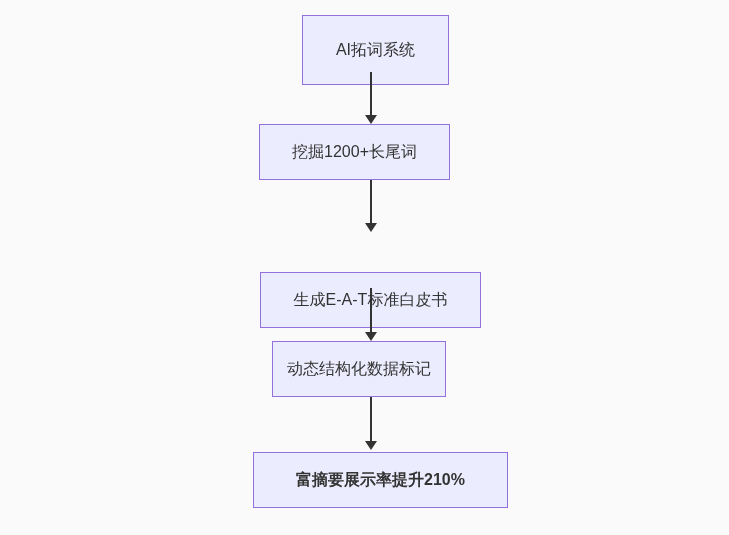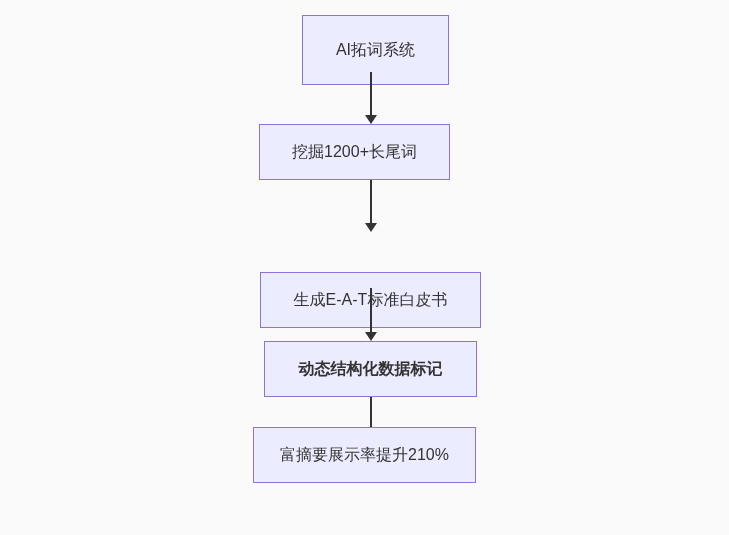--- a/index.html
+++ b/index.html
@@ -25,22 +25,22 @@
     line-height: 1;
     display: flex;
     align-items: center;
     justify-content: center;
     text-align: center;
     white-space: nowrap;
   }
   .node-1 { left: 302px; top: 15px;  width: 147px; height: 70px; }
   .node-2 { left: 259px; top: 124px; width: 191px; height: 56px; }
   .node-3 { left: 260px; top: 232px; width: 221px; height: 56px; margin-top: 40px; }
-  .node-4 { left: 264px; top: 341px; width: 213px; height: 56px; font-weight: bold; }
-  .node-5 { left: 253px; top: 427px; width: 223px; height: 56px; }
+  .node-4 { left: 272px; top: 341px; width: 174px; height: 56px; }
+  .node-5 { left: 253px; top: 452px; width: 255px; height: 56px; font-weight: bold; }
   .edge {
     position: absolute;
     left: 364px;
     width: 13px;
     display: flex;
     flex-direction: column;
     align-items: center;
   }
   .edge-1 { top: 72px;  height: 52px; }
   .edge-2 { top: 180px; height: 52px; }

